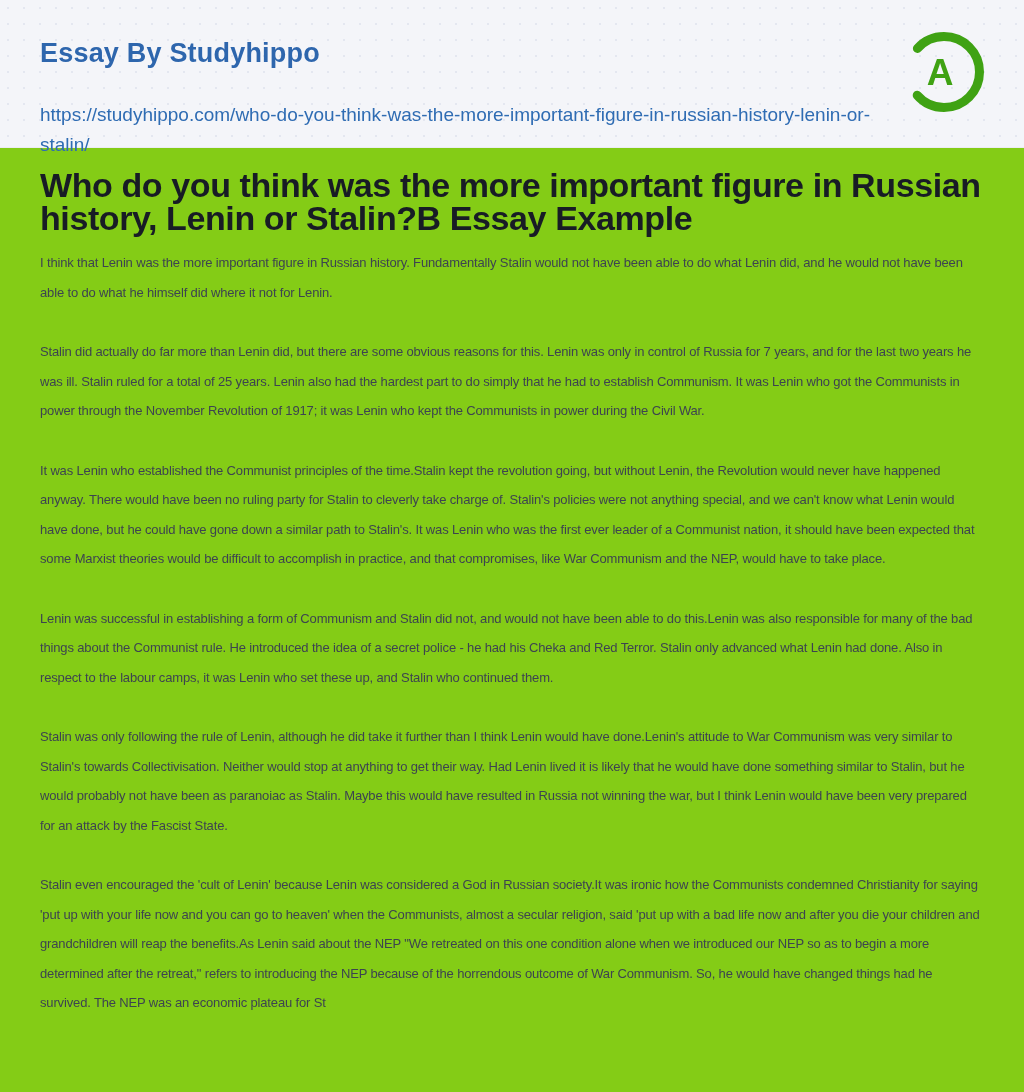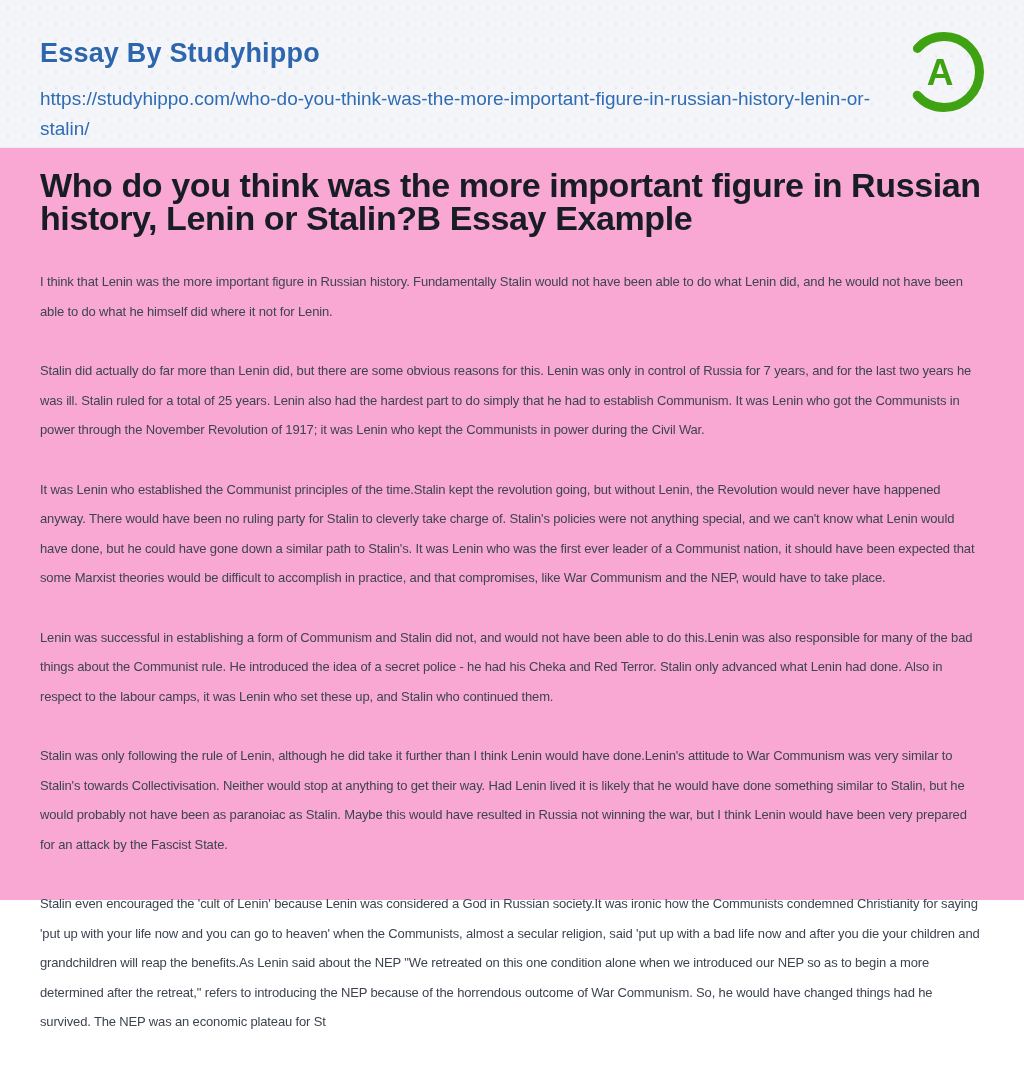--- a/index.html
+++ b/index.html
@@ -3,41 +3,41 @@
 <meta charset="utf-8">
 <style>
   * { margin: 0; padding: 0; box-sizing: border-box; }
   html, body { width: 1024px; background: #ffffff; }
   body {
     font-family: "Liberation Sans", sans-serif;
     width: 1024px;
     height: 1092px;
     overflow: hidden;
   }
-  .page { width: 1024px; height: 900px; background: #f9a8d4; }
+  .page { width: 1024px; height: 1092px; background: #84cc16; }
 
   
   header.site-header {
     position: relative;
     height: 148px;
     background-color: #f4f5f9;
     background-image: radial-gradient(#e4e7f0 1px, transparent 1px);
     background-size: 16px 16px;
     padding: 38px 40px 0 40px;
     border-bottom: 1px solid #ececf2;
   }
   .brand {
     color: #2e66ad;
     font-size: 27px;
     font-weight: bold;
     letter-spacing: 0.2px;
   }
   .essay-url {
     display: block;
-    margin-top: 15px;
+    margin-top: 31px;
     max-width: 855px;
     color: #2f6cb3;
     font-size: 19px;
     line-height: 30px;
     text-decoration: none;
     overflow-wrap: anywhere;
     cursor: pointer;
   }
   .logo {
     position: absolute;
@@ -57,21 +57,21 @@
   main.essay {
     padding: 21px 40px 0 40px;
   }
   h1.essay-title {
     max-width: 965px;
     font-size: 34px;
     line-height: 33px;
     font-weight: 800;
     letter-spacing: -0.4px;
     color: #181c25;
-    margin-bottom: 32px;
+    margin-bottom: 13px;
   }
   .essay-body p {
     max-width: 948px;
     font-size: 13px;
     line-height: 29.5px;
     letter-spacing: -0.15px;
     color: #3d4450;
     margin-bottom: 30px;
   }
 </style>

